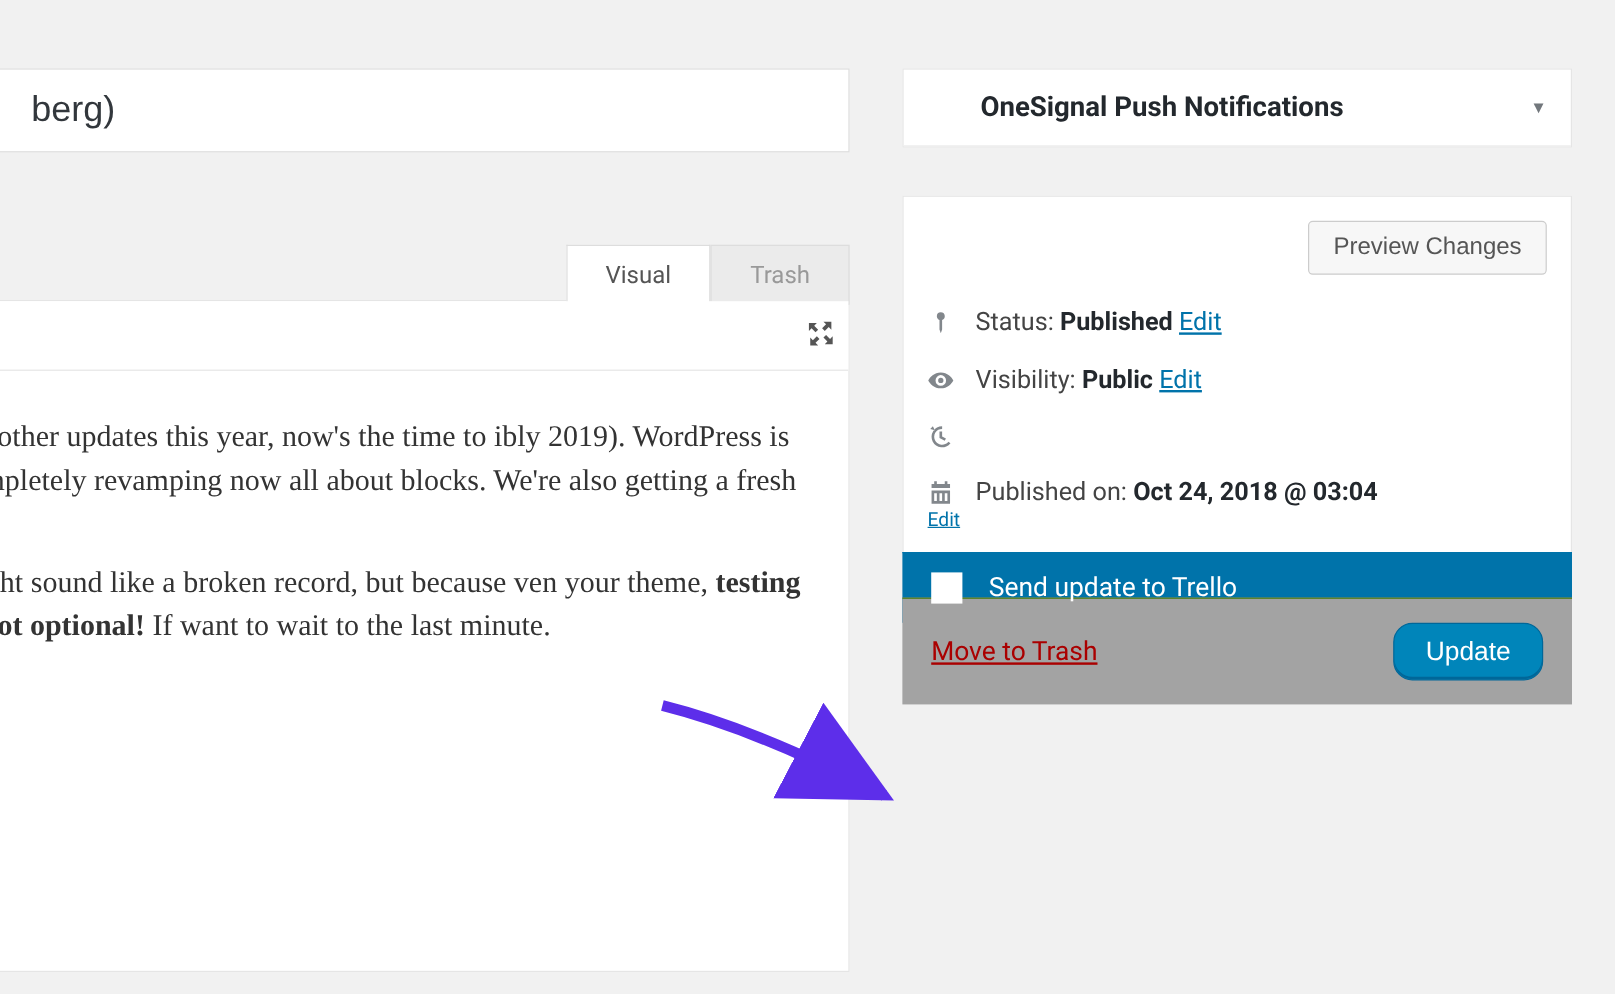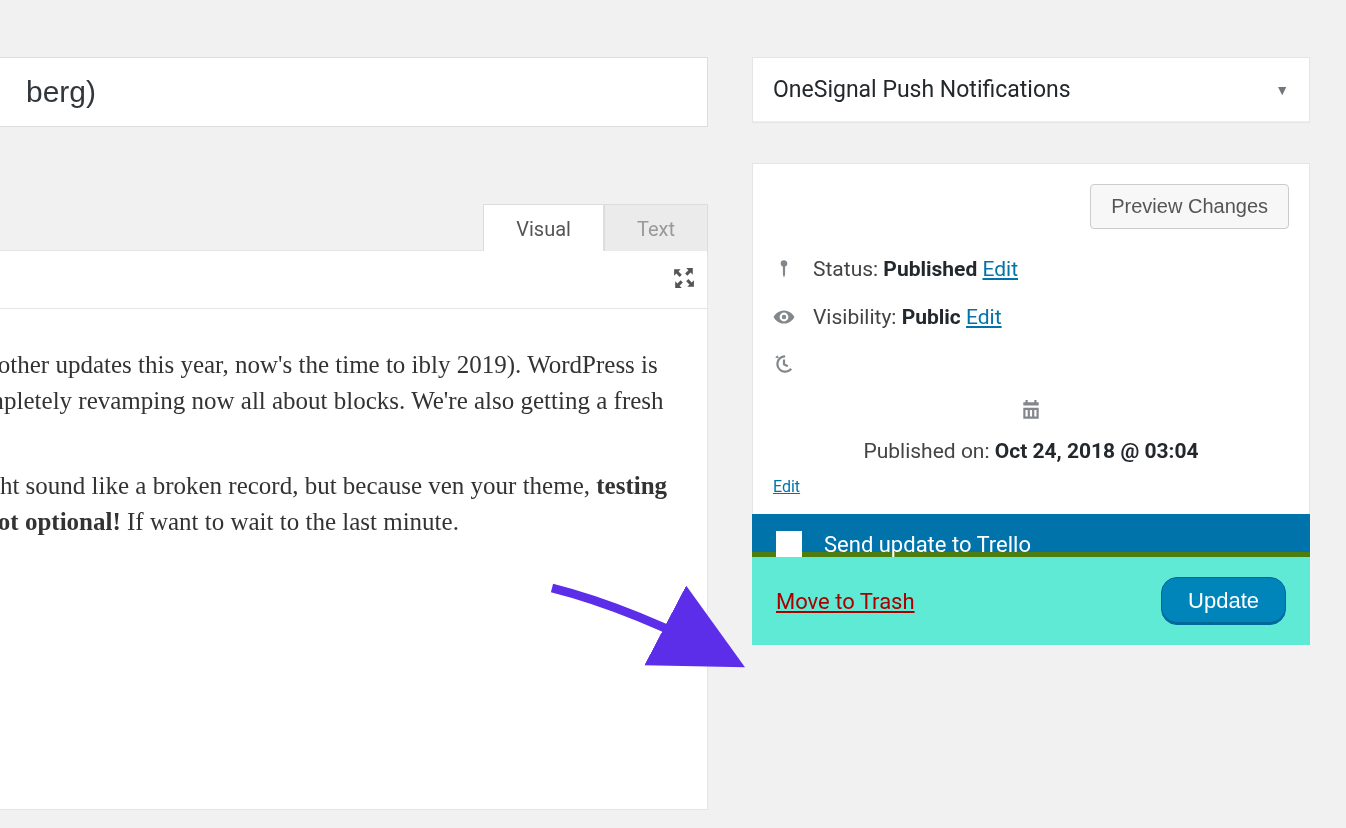--- a/index.html
+++ b/index.html
@@ -92,22 +92,23 @@
     .box-header {
       display: flex;
       justify-content: space-between;
       align-items: center;
       padding: 18px 20px;
       border-bottom: 1px solid #eee;
       cursor: pointer;
     }
     .box-title {
       font-size: 23px;
-      font-weight: 400;
+      font-weight: 700;
       color: #23282d;
+      margin-left: 44px;
     }
     .box-toggle {
       color: #72777c;
       font-size: 14px;
     }
     .box-body {
       padding: 20px;
     }
     .preview-row {
       text-align: right;
@@ -156,24 +157,24 @@
     .trello-check {
       width: 26px; height: 26px;
       background: #fff;
       flex-shrink: 0;
       cursor: pointer;
     }
     .actions-row {
       display: flex;
       justify-content: space-between;
       align-items: center;
-      background: #5eead4;
+      background: #a3a3a3;
       margin: 0 -21px -21px -21px;
       padding: 20px 24px;
-      border-top: 5px solid #4d7c0f;
+      border-top: 1px solid #4d7c0f;
     }
     .trash-link {
       color: #a00;
       text-decoration: underline;
       font-size: 22px;
       cursor: pointer;
     }
     .btn-primary {
       background: #0085ba;
       border: 1px solid #006799;
@@ -193,21 +194,21 @@
     }
   </style>
 </head>
 <body>
 
 <input class="title-input" type="text" value="berg)" style="">
 
 <div class="editor-wrap">
   <div class="editor-tabs">
     <div class="editor-tab active">Visual</div>
-    <div class="editor-tab inactive">Text</div>
+    <div class="editor-tab inactive">Trash</div>
   </div>
   <div class="toolbar">
     <span class="toolbar-fullscreen">
       <svg width="22" height="22" viewBox="0 0 20 20" fill="currentColor">
           <path d="M2 2h5L5 4l3 3-2 2-3-3-2 2V2zm16 0v5l-2-2-3 3-2-2 3-3-2-2h6zM2 18v-5l2 2 3-3 2 2-3 3 2 2H2zm16 0h-5l2-2-3-3 2-2 3 3 2-2v6z"></path>
         </svg>
     </span>
   </div>
   <div class="editor-content">
     <p><span> the other updates this year, now's the time to ibly 2019). WordPress is completely revamping now all about blocks. We're also getting a fresh </span></p>
@@ -257,21 +258,21 @@
       </div>
 
       <div class="meta-row">
         <span class="meta-icon">
           <svg viewBox="0 0 20 20" fill="currentColor">
               <path d="M11 2a8 8 0 1 0 6.32 12.9l-1.58-1.23A6 6 0 1 1 11 4V2zM4 2l1.5 3L2 4l2-2zm7 4h-2v5l4 2 .9-1.8L11 9.7V6z"></path>
             </svg>
         </span>
       </div>
 
-      <div class="meta-row" style="margin-bottom:20px;flex-direction:column;">
+      <div class="meta-row" style="margin-bottom:6px;">
         <span class="meta-icon">
           <svg viewBox="0 0 20 20" fill="currentColor">
               <path d="M3 3h2V1h2v2h6V1h2v2h2v3H3V3zm0 5h14v10H3V8zm2 2v6h2v-6H5zm4 0v6h2v-6H9zm4 0v6h2v-6h-2z"></path>
             </svg>
         </span>
         <span class="meta-text">
           <span>Published on: </span><span class="meta-val">Oct 24, 2018 @ 03:04</span>
         </span>
       </div>
       <div class="edit-row">

